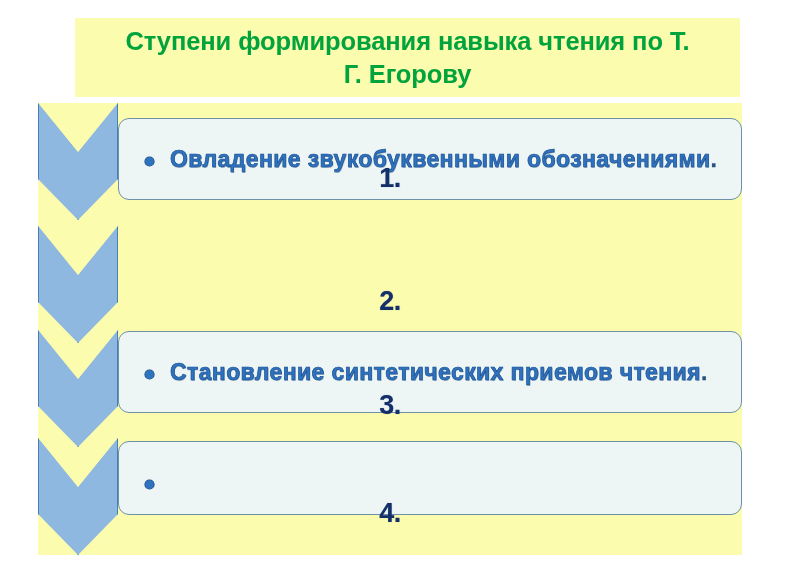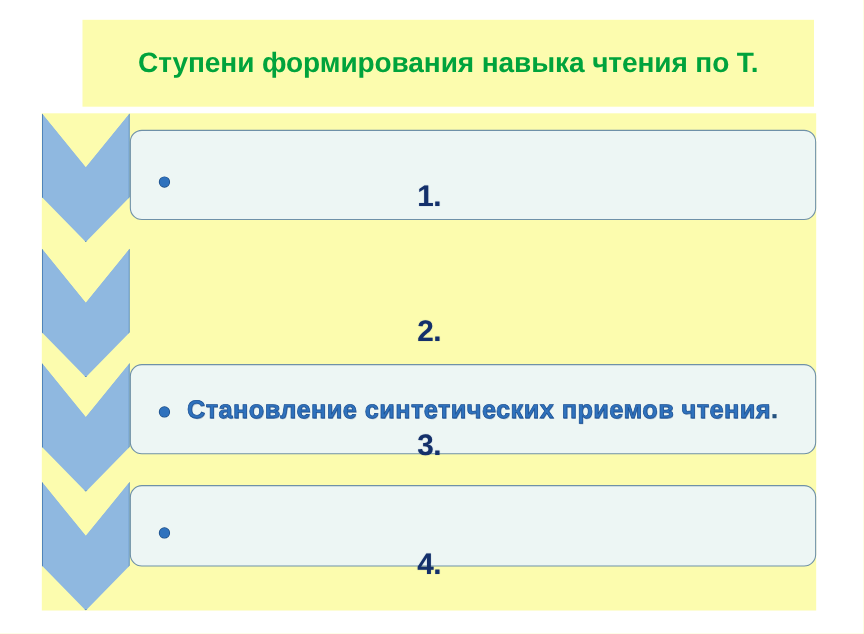--- a/index.html
+++ b/index.html
@@ -137,32 +137,33 @@
     -webkit-text-stroke: 0.3px #25527f;
     text-shadow: none;
   }
 </style>
 </head>
 <body>
 
 <div id="slide">
 
   <div id="title-banner">
-    <div id="title-text"><div>Ступени формирования навыка чтения по Т.</div></div>
+    <div id="title-text"><div>Ступени формирования навыка чтения по Т.</div><div>Г. Егорову</div></div>
   </div>
 
   <div id="steps-panel">
 
     <div class="chevron" style="top:0px;">
       <div class="chevron-inner"></div>
     </div>
     <div class="chevron-num" style="top:62px;">1.</div>
     <div class="step-box" style="top:15px; height:82px;">
       <div class="step-row">
         <span class="bullet"></span>
+        <span class="step-text"><span>Овладение звукобуквенными обозначениями</span><span class="tail">.</span></span>
       </div>
     </div>
 
     <div class="chevron" style="top:123px;">
       <div class="chevron-inner"></div>
     </div>
     <div class="chevron-num" style="top:185px;">2.</div>
 
     <div class="chevron" style="top:227px;">
       <div class="chevron-inner"></div>

